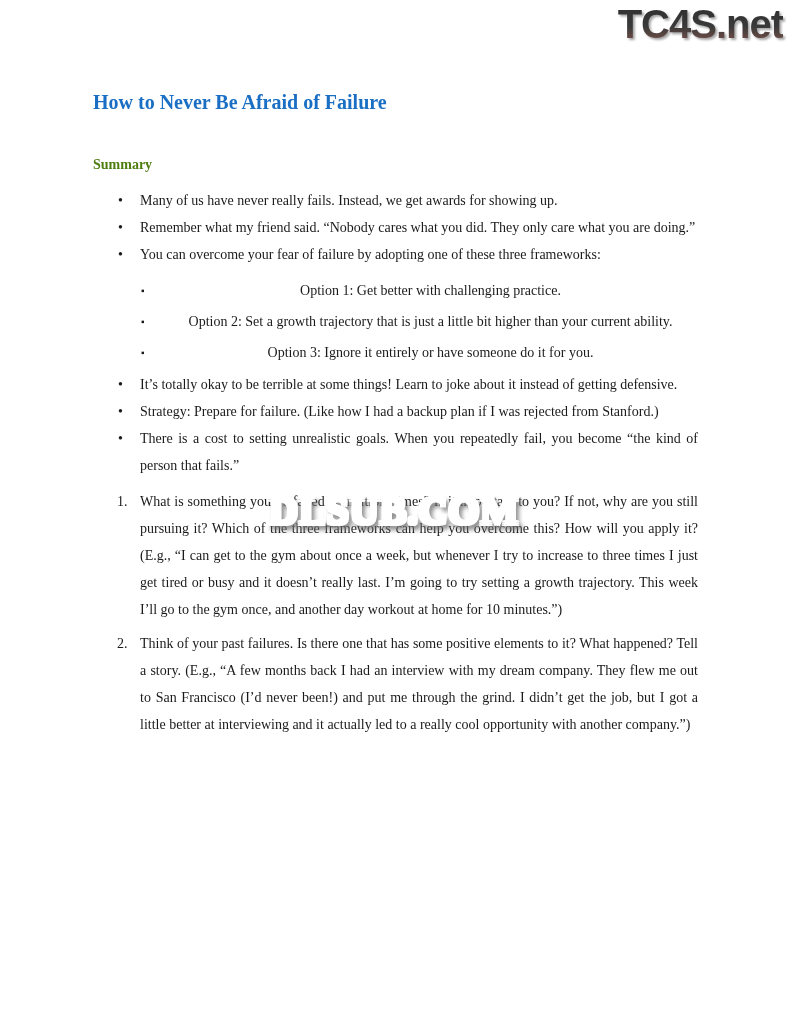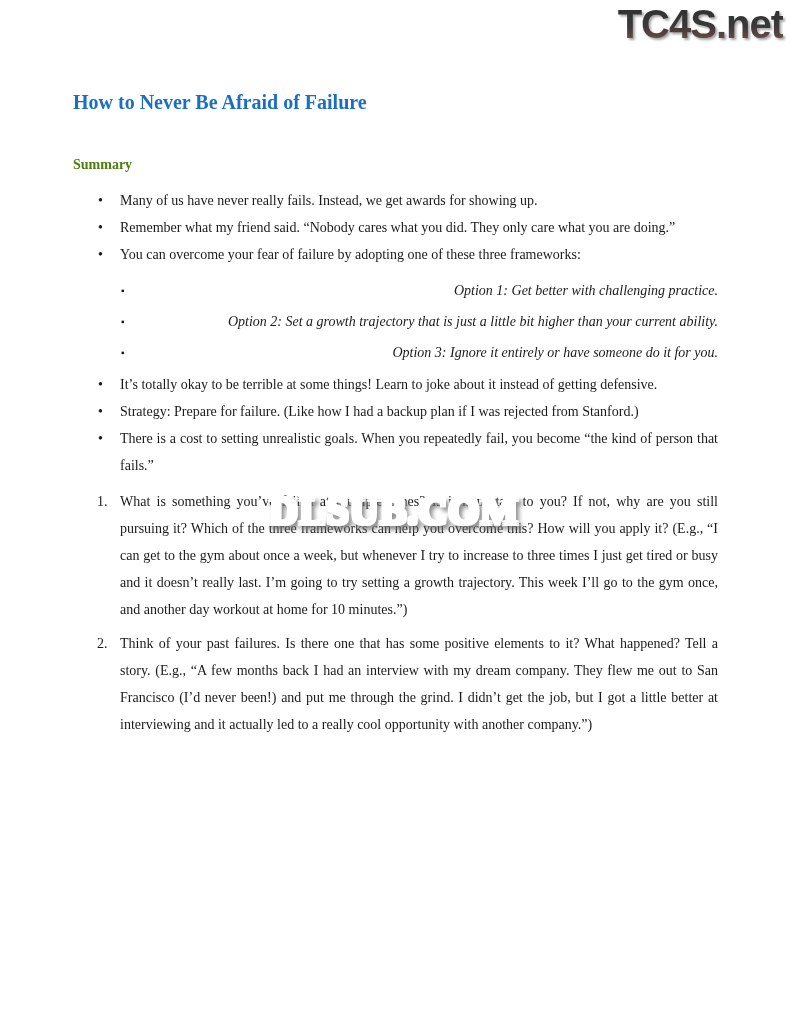--- a/index.html
+++ b/index.html
@@ -9,21 +9,21 @@
   }
   .page {
     position: relative;
     width: 791px;
     height: 953px;
     background: #ffffff;
     overflow: hidden;
     font-family: "Liberation Serif", "DejaVu Serif", serif;
     color: #1a1a1a;
     box-sizing: border-box;
-    padding: 0 73px;
+    padding: 0 93px;
   }
 
   
   .tc4s-logo {
     position: absolute;
     top: 2px;
     right: 8px;
     font-family: "Liberation Sans", sans-serif;
     font-weight: bold;
     font-size: 40px;
@@ -116,21 +116,21 @@
     margin-top: 9px;
   }
   ul.options li {
     padding-left: 70px;
     margin: 3px 0 4px 0;
   }
   ul.options li .marker {
     left: 48px;
     font-size: 10px;
   }
-  ul.options li .li-text { text-align: right; font-style: italic; }
+  ul.options li .li-text { text-align: center; }
   ul.main-bullets-2 { margin-top: 5px; }
   ol.questions { margin-top: 9px; }
   ol.questions li + li { margin-top: 7px; }
   ol.questions .marker { left: 24px; }
 </style>
 </head>
 <body>
 
 <div class="page">
 

